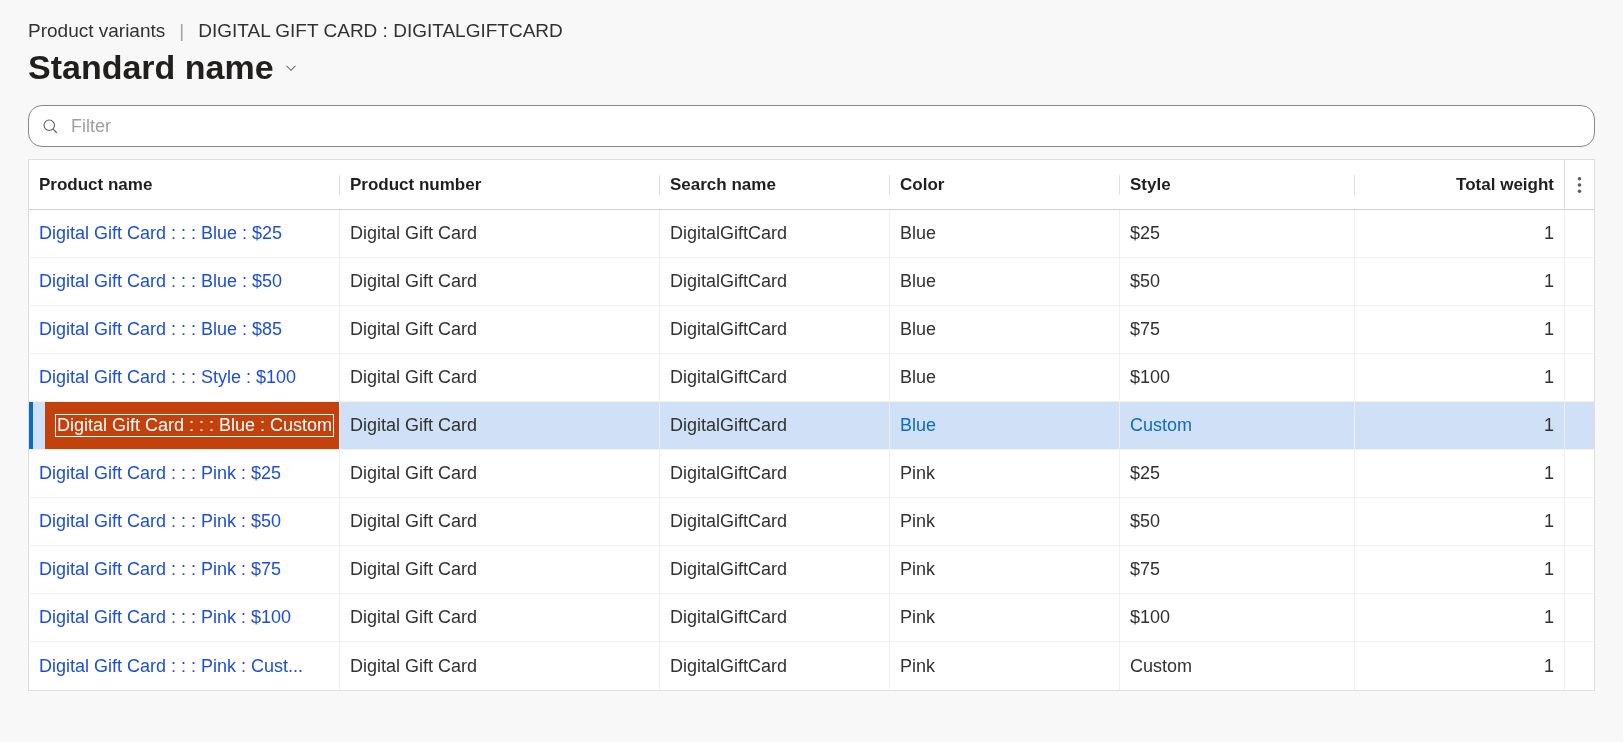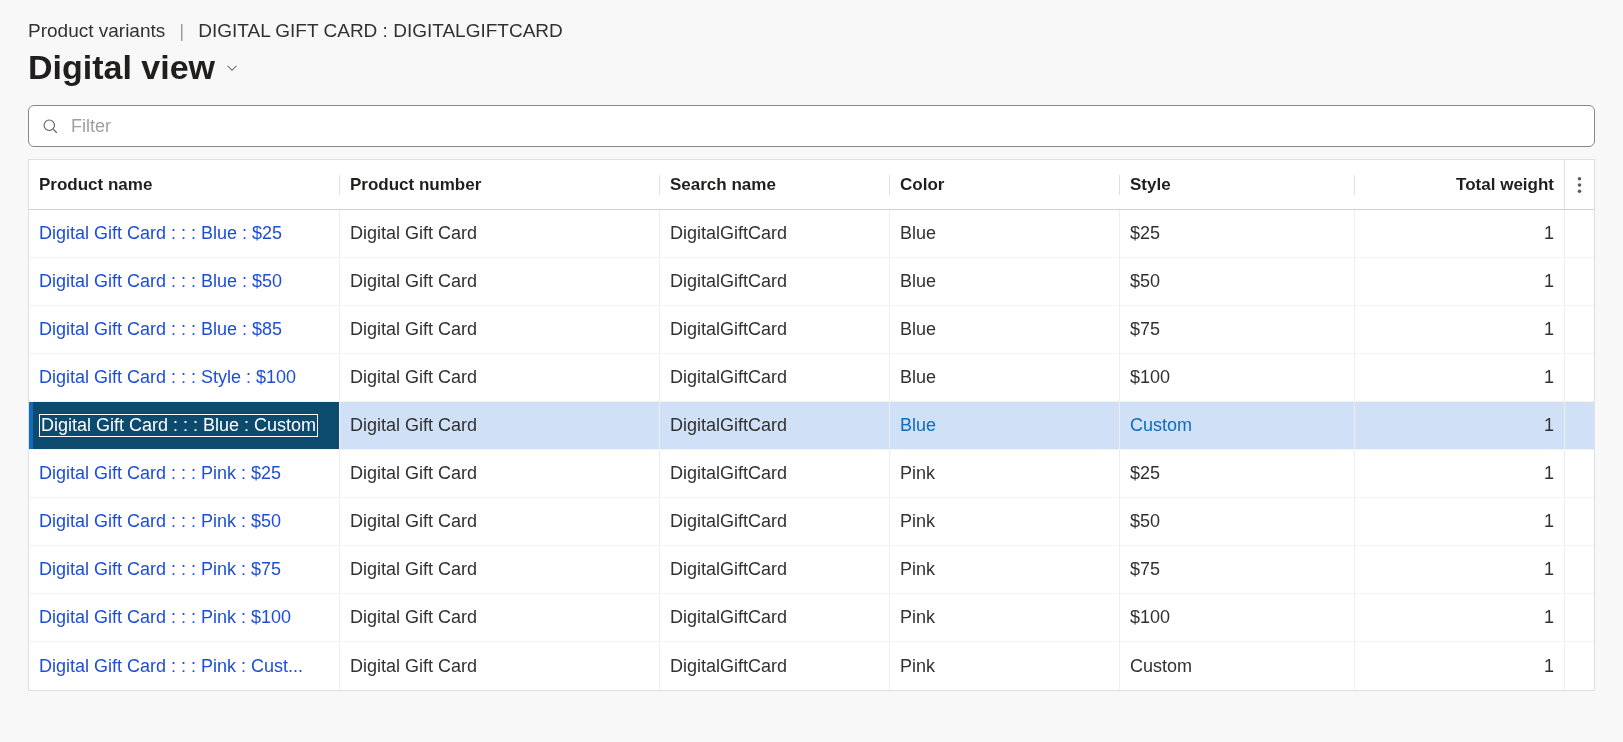--- a/index.html
+++ b/index.html
@@ -34,21 +34,21 @@
   }
   .chevron-down {
     width: 18px; height: 18px;
     stroke: #605e5c; stroke-width: 1.4; fill: none;
   }
   .filter-box {
     display: flex;
     align-items: center;
     gap: 10px;
     border: 1px solid #8a8886;
-    border-radius: 6px;
+    border-radius: 14px;
     background: #fff;
     height: 42px;
     padding: 0 12px;
     margin-bottom: 12px;
   }
   .filter-box svg { width:18px; height:18px; stroke:#605e5c; stroke-width:1.5; fill:none; }
   .filter-box input {
     flex: 1;
     border: none;
     outline: none;
@@ -114,41 +114,42 @@
   }
   .grid-row.selected::before {
     content: "";
     position: absolute;
     left: 0; top: 0; bottom: 0;
     width: 4px;
     background: #0f6cbd;
   }
   .grid-row.selected .cell.link { color: #0f6cbd; }
   .grid-row.selected .cell.product-number {
-    background: #0c4a6e;
+    background: #c2410c;
     color: #fff;
+    margin-left: 16px;
   }
   .grid-row.selected .cell.product-number span {
     outline: 1px solid #fff;
     outline-offset: -1px;
     padding: 1px 2px;
   }
 </style>
 </head>
 <body>
 
 <div class="container">
   <div class="breadcrumb">
     <span>Product variants</span>
     <span class="sep">|</span>
     <span>DIGITAL GIFT CARD : DIGITALGIFTCARD</span>
   </div>
 
   <div class="page-title-row">
-    <span class="page-title">Digital view</span>
+    <span class="page-title">Standard name</span>
     <svg class="chevron-down" viewBox="0 0 24 24">
         <polyline points="6 9 12 15 18 9"></polyline>
       </svg>
   </div>
 
   <div class="filter-box">
     <svg viewBox="0 0 24 24">
         <circle cx="11" cy="11" r="7"></circle>
         <line x1="21" y1="21" x2="16.2" y2="16.2"></line>
       </svg>

